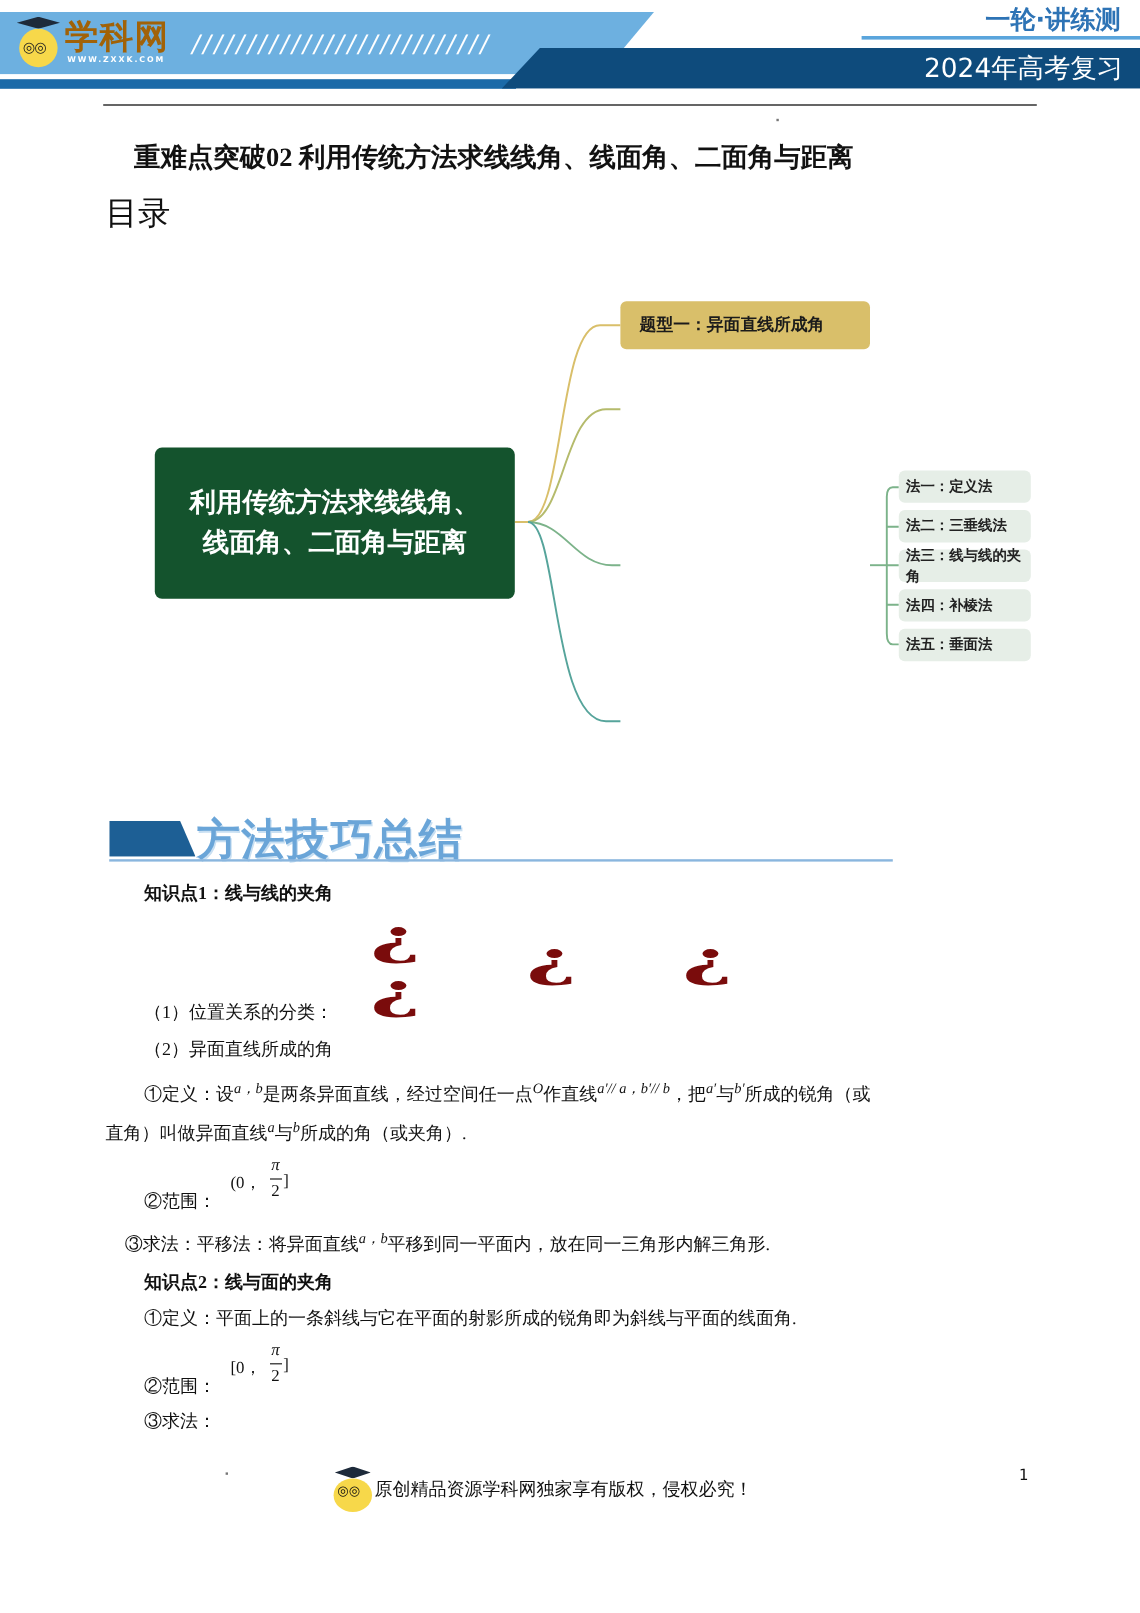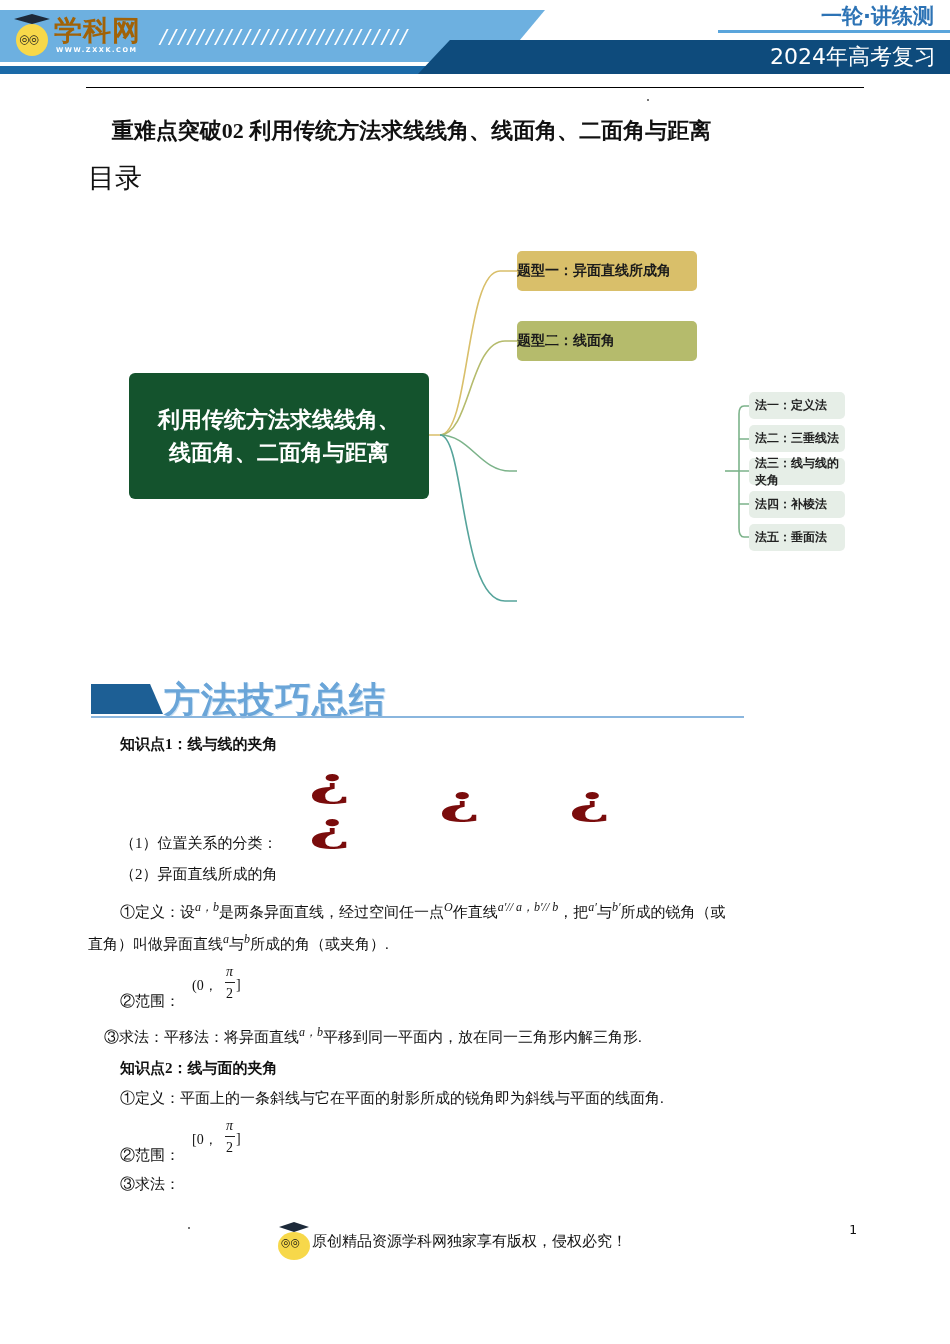--- a/index.html
+++ b/index.html
@@ -29,23 +29,23 @@
 
   .doc-title { position: absolute; left: 0; width: 823px; top: 116px; text-align: center; font-size: 22px; font-weight: bold; }
   .toc { position: absolute; left: 88px; top: 160px; font-family: "DejaVu Sans", sans-serif; font-size: 27px; }
 
   
   .mm { position: absolute; left: 0; top: 240px; width: 950px; height: 390px; }
   .mm svg { position: absolute; left: 0; top: 0; }
   .root { position: absolute; left: 129px; top: 133px; width: 300px; height: 126px; background: #14532d; border-radius: 6px;
           color: #fff; font-family: "DejaVu Sans", sans-serif; font-weight: bold; font-size: 22px; line-height: 33px; text-align: center;
           display: flex; align-items: center; justify-content: center; padding: 0 24px; }
-  .node { position: absolute; left: 517px; width: 180px; height: 40px; border-radius: 5px; font-family: "DejaVu Sans", sans-serif;
-          font-weight: bold; font-size: 14px; color: #1b1b1b; display: flex; align-items: center; }
-  .leaf { position: absolute; left: 749px; width: 96px; height: 27px; border-radius: 5px; background: #e6eee7; font-family: "DejaVu Sans", sans-serif;
+  .node { position: absolute; left: 517px; width: 208px; height: 40px; border-radius: 5px; font-family: "DejaVu Sans", sans-serif;
+          font-weight: bold; font-size: 14px; color: #1b1b1b; display: flex; align-items: center; padding-left: 16px; }
+  .leaf { position: absolute; left: 749px; width: 110px; height: 27px; border-radius: 5px; background: #e6eee7; font-family: "DejaVu Sans", sans-serif;
           font-weight: bold; font-size: 12px; color: #222; display: flex; align-items: center; padding-left: 6px; }
 
   
   .sec-block { position: absolute; left: 91px; top: 684px; width: 72px; height: 30px; background: #1d5f95;
                clip-path: polygon(0 0, 82% 0, 100% 100%, 0 100%); }
   .sec-title { position: absolute; left: 164px; top: 676px; font-size: 36px; font-weight: bold; color: #6aa5d8; letter-spacing: 1px;
                text-shadow: 1px 1px 0 #c8dff2; }
   .sec-line { position: absolute; left: 91px; top: 716px; width: 653px; height: 2px; background: #8ab6de; }
 
   .p { position: absolute; font-size: 15px; white-space: nowrap; }
@@ -96,21 +96,20 @@
       <path d="M440 195 C470 195 470 101 505 101 L517 101" stroke="#b5bb6c"></path>
       <path d="M440 195 C470 195 480 231 510 231 L517 231" stroke="#7cb38a"></path>
       <path d="M440 195 C465 195 460 361 505 361 L517 361" stroke="#56a49b"></path>
       <path d="M725 231 L739 231" stroke="#7cb38a"></path>
       <path d="M749 166 L744 166 C740 166 739 170 739 174 L739 288 C739 292 740 297 744 297 L749 297" stroke="#7cb38a"></path>
       <path d="M739 199 L749 199 M739 231 L749 231 M739 264 L749 264" stroke="#7cb38a"></path>
     </g>
   </svg>
   <div class="root">利用传统方法求线线角、线面角、二面角与距离</div>
   <div class="node" style="top:11px;background:#d9bf6a;">题型一：异面直线所成角</div>
-  <div class="node" style="top:81px;background:#b5bb6c;">题型二：线面角</div>
   <div class="leaf" style="top:152px;">法一：定义法</div>
   <div class="leaf" style="top:185px;">法二：三垂线法</div>
   <div class="leaf" style="top:218px;">法三：线与线的夹角</div>
   <div class="leaf" style="top:251px;">法四：补棱法</div>
   <div class="leaf" style="top:284px;">法五：垂面法</div>
 </div>
 
 <div class="sec-block"></div>
 <div class="sec-title">方法技巧总结</div>
 <div class="sec-line"></div>

